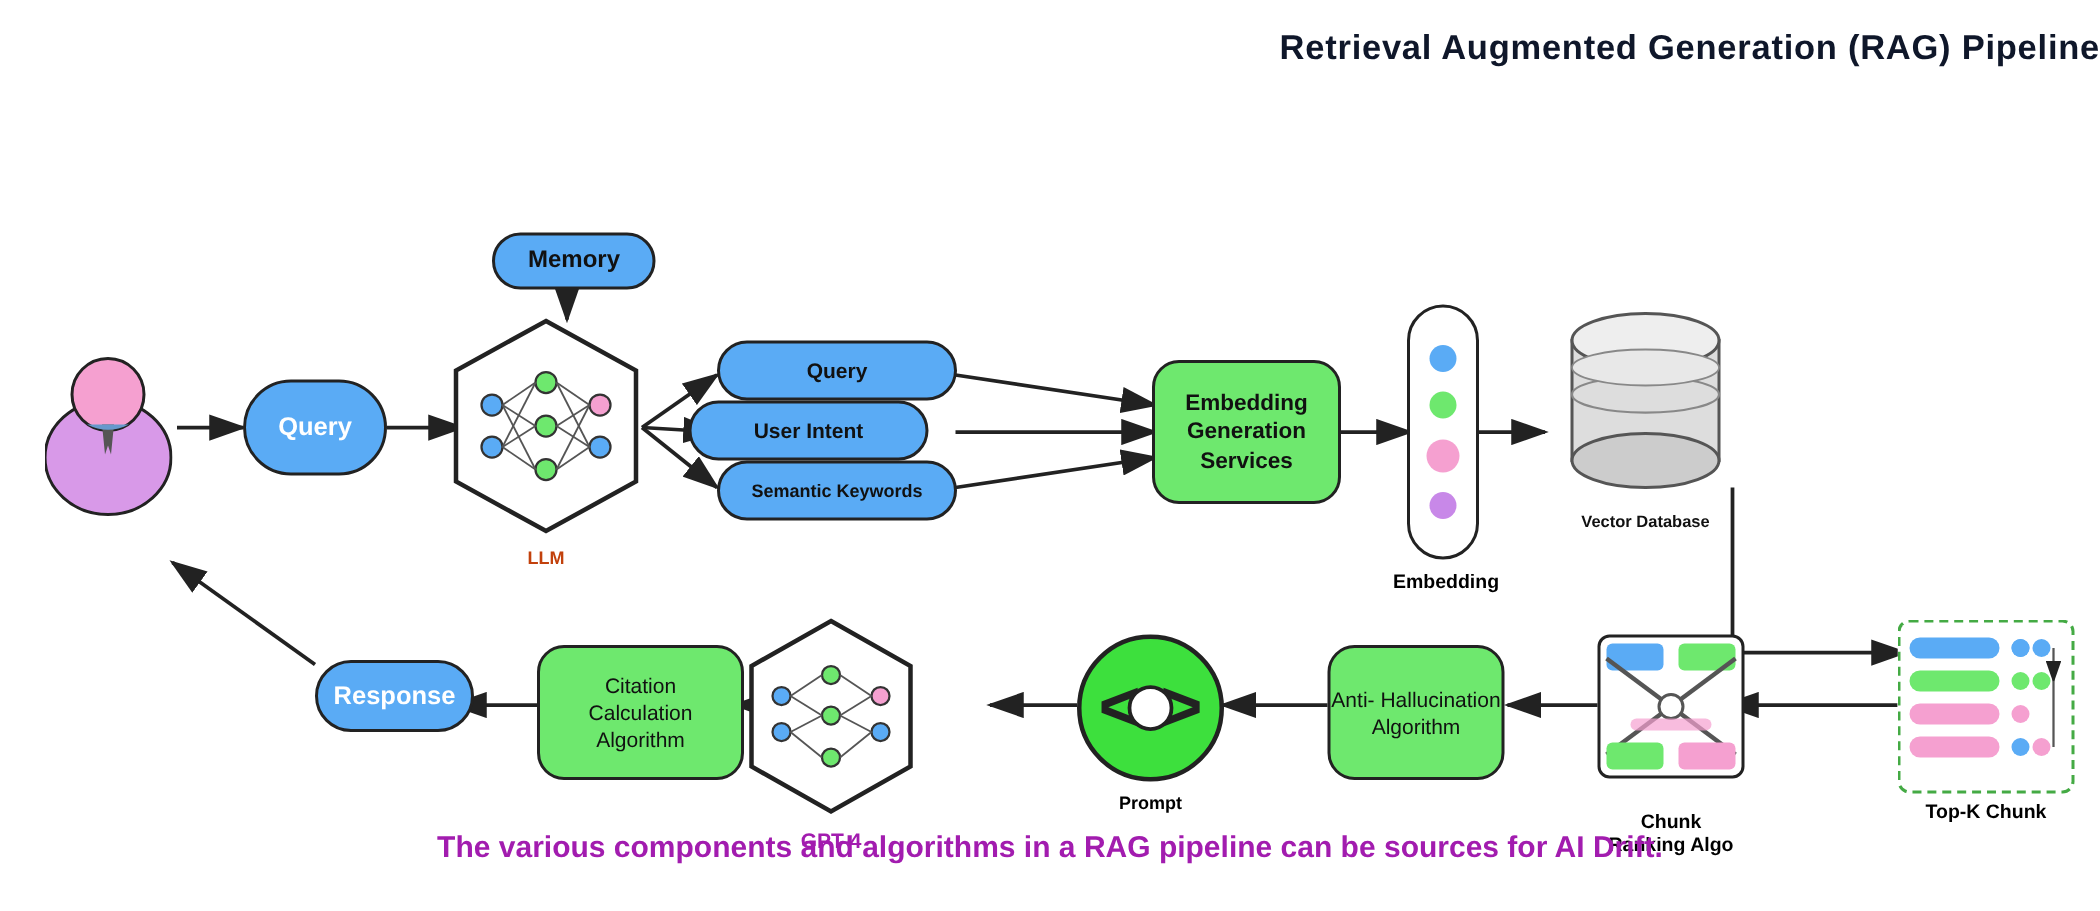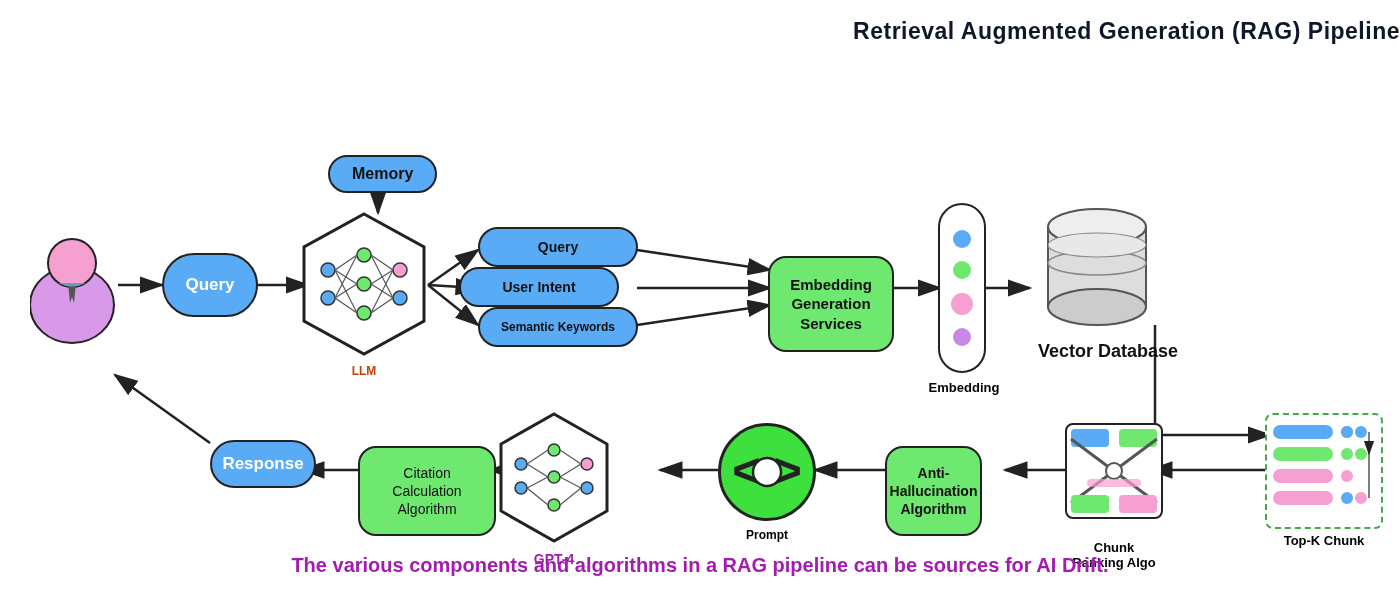--- a/index.html
+++ b/index.html
@@ -52,21 +52,20 @@
     }
     
     .green-rect {
       background: #6ee86e;
       border: 2.5px solid #222;
       border-radius: 18px;
       font-size: 15px;
       font-weight: 600;
       color: #111;
       line-height: 1.3;
-      margin-top: 16px;
     }
     
     .blue-rect {
       background: #5aabf5;
       border: 2px solid #222;
       border-radius: 30px;
       color: #111;
       font-size: 14px;
       font-weight: 600;
       padding: 6px 18px;
@@ -277,21 +276,21 @@
       <rect x="10" y="32" width="98" height="80" fill="#ddd" stroke="#555" stroke-width="2"></rect>
 
       <ellipse cx="59" cy="32" rx="49" ry="18" fill="#eee" stroke="#555" stroke-width="2"></ellipse>
 
       <ellipse cx="59" cy="112" rx="49" ry="18" fill="#ccc" stroke="#555" stroke-width="2"></ellipse>
 
       <ellipse cx="59" cy="68" rx="49" ry="12" fill="#ddd" stroke="#888" stroke-width="1.5"></ellipse>
 
       <ellipse cx="59" cy="50" rx="49" ry="12" fill="#e8e8e8" stroke="#888" stroke-width="1.2"></ellipse>
     </svg>
-    <div style="text-align:center;font-size:18px;font-weight:700;color:#111;margin-top:2px;">Vector Database</div>
+    <div style="text-align:center;font-size:11px;font-weight:700;color:#111;margin-top:2px;">Vector Database</div>
   </div>
 
   <div class="topk-box" style="left:1265px;top:358px;width:118px;height:116px;padding:6px 4px;">
     
     <svg width="106" height="104" viewBox="0 0 106 104">
 
       <rect x="2" y="4" width="60" height="14" rx="7" fill="#5aabf5"></rect>
       <circle cx="76" cy="11" r="6" fill="#5aabf5"></circle>
       <circle cx="90" cy="11" r="6" fill="#5aabf5"></circle>
       <circle cx="76" cy="11" r="6" fill="#5aabf5"></circle>
@@ -329,21 +328,21 @@
       <circle cx="47" cy="46" r="8" fill="white" stroke="#555" stroke-width="2"></circle>
 
       <rect x="20" y="54" width="54" height="8" rx="4" fill="#f5a0d0" opacity="0.7"></rect>
     </svg>
   </div>
   <div style="position:absolute;left:1055px;top:470px;font-size:13px;font-weight:700;text-align:center;width:118px;white-space:pre-line;">
     <span>Chunk
 Ranking Algo</span>
   </div>
 
-  <div class="node green-rect" style="position:absolute;left:885px;top:375px;width:97px;height:90px;font-size:14px;font-weight:700;">
+  <div class="node green-rect" style="position:absolute;left:885px;top:375px;width:118px;height:90px;font-size:14px;font-weight:400;">
     <span>Anti-
 Hallucination
 Algorithm</span>
   </div>
 
   <div class="prompt-circle" style="left:718px;top:368px;width:98px;height:98px;">
 
     <svg width="70" height="70" viewBox="0 0 70 70">
       <text x="35" y="50" text-anchor="middle" font-size="48" font-weight="900" fill="#222">&lt; &gt;</text>
       <circle cx="35" cy="35" r="14" fill="white" stroke="#222" stroke-width="2.5"></circle>

